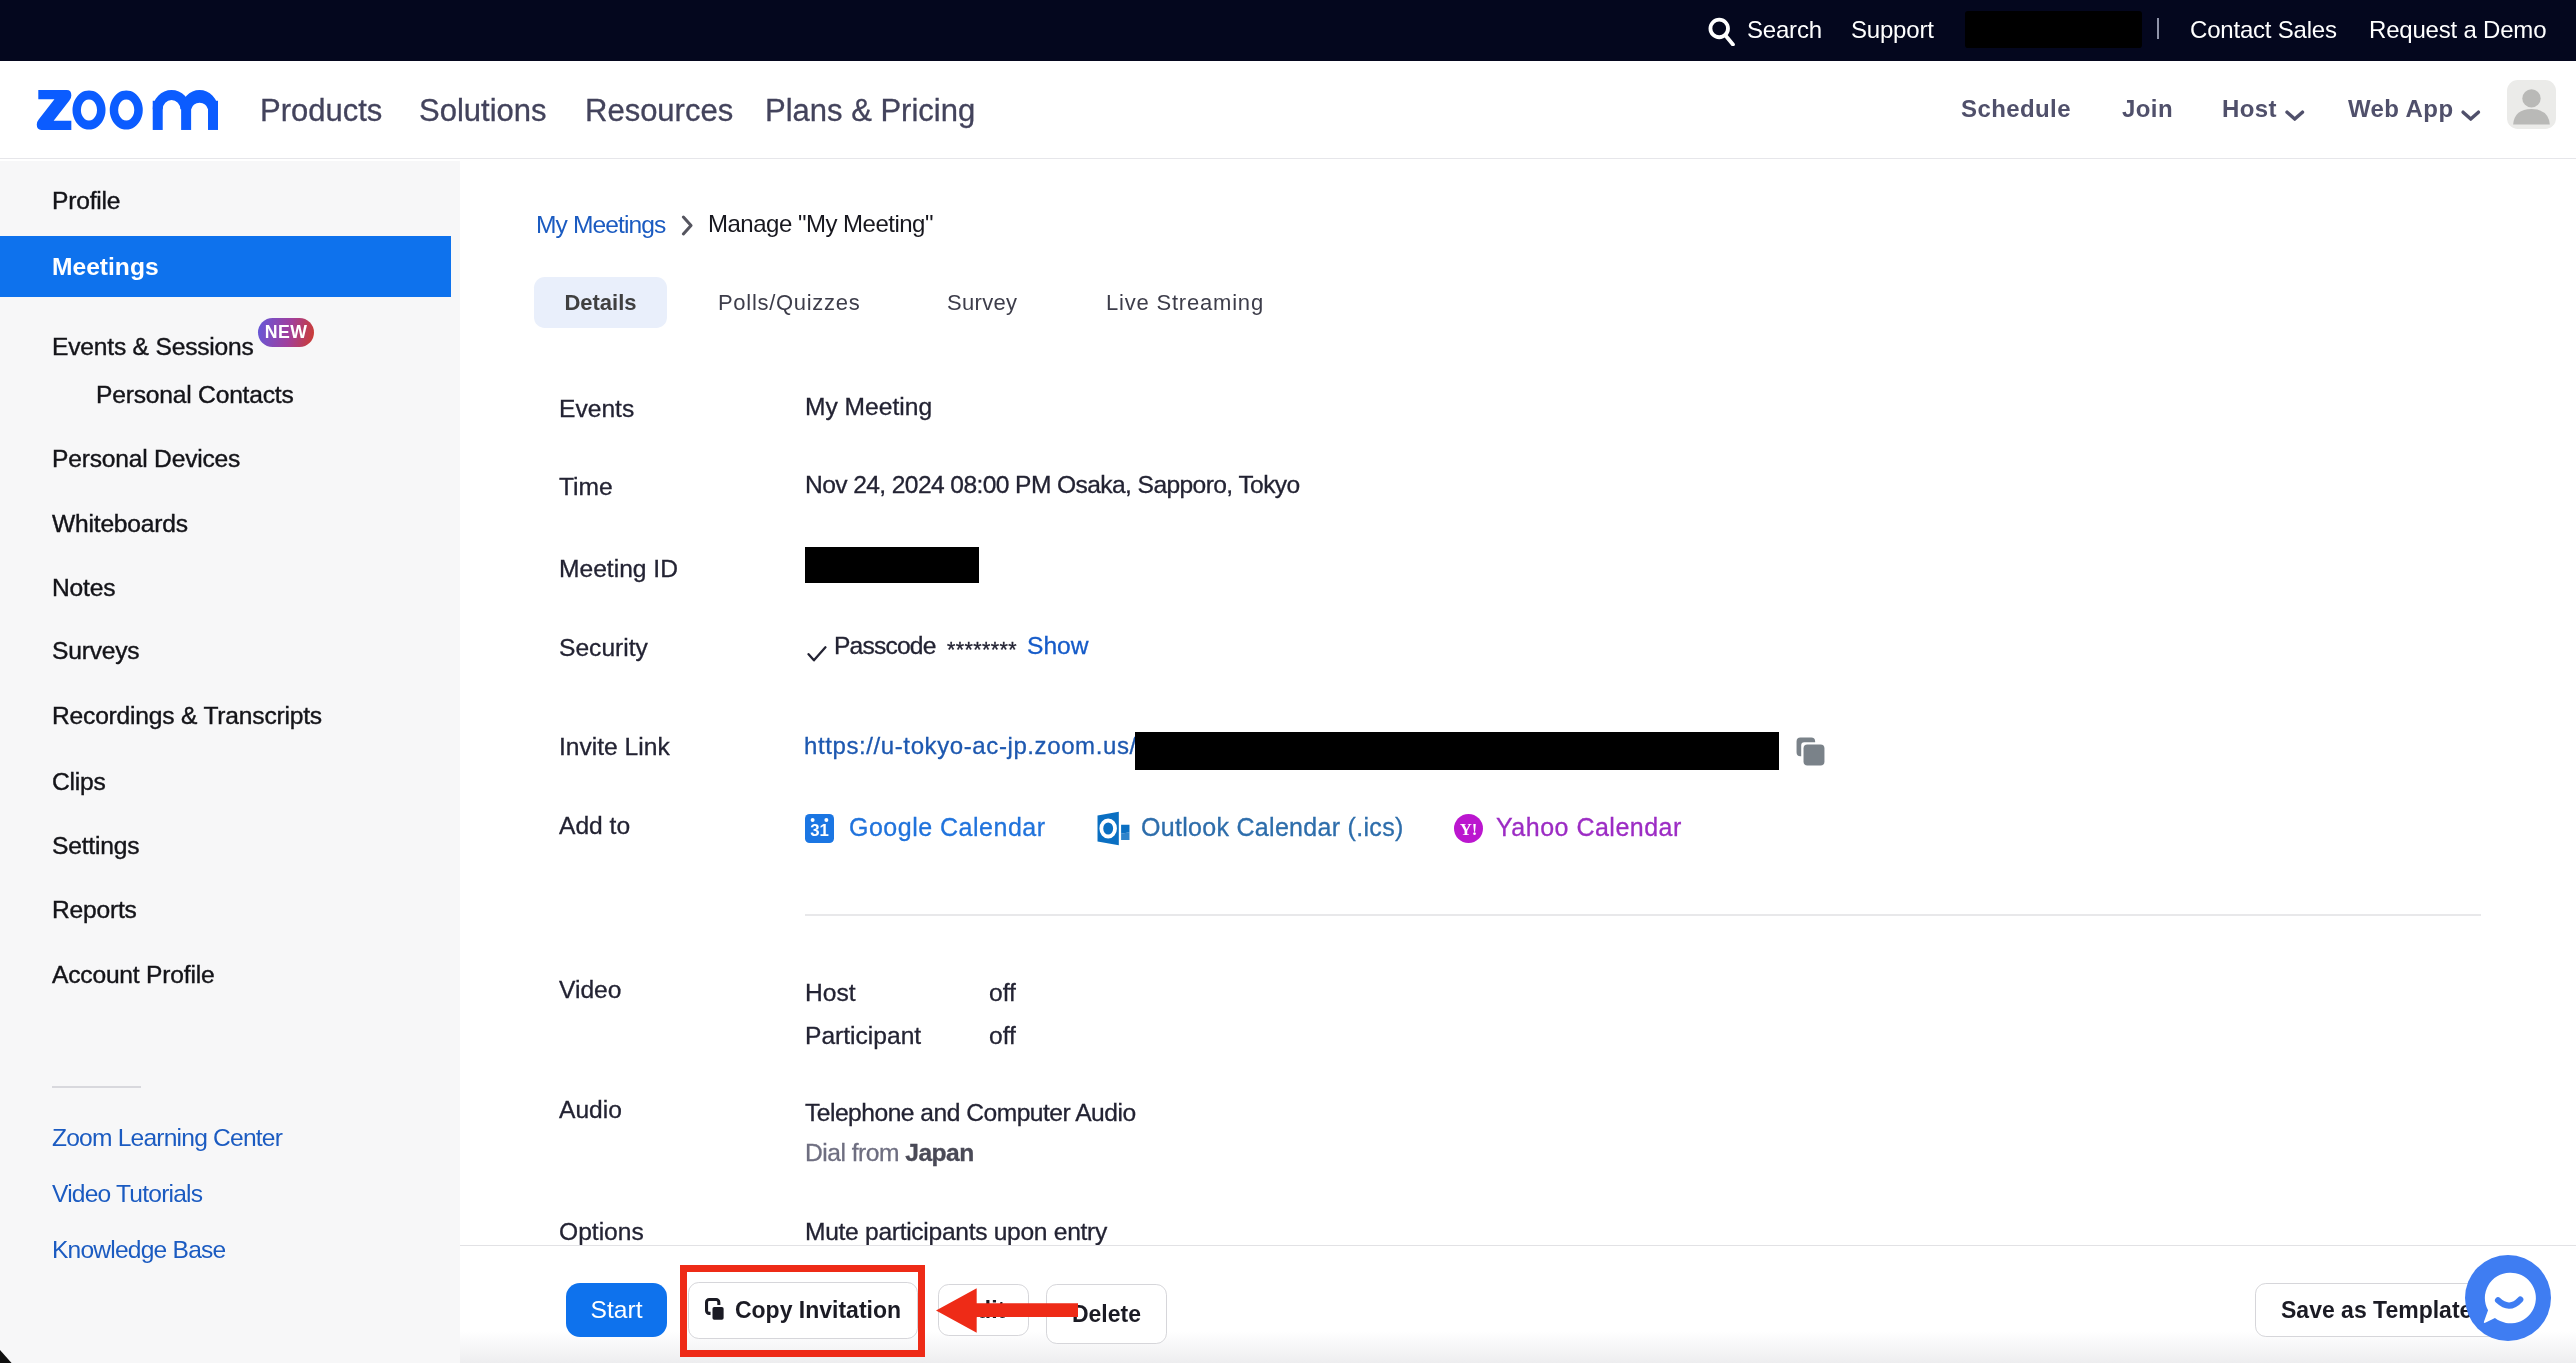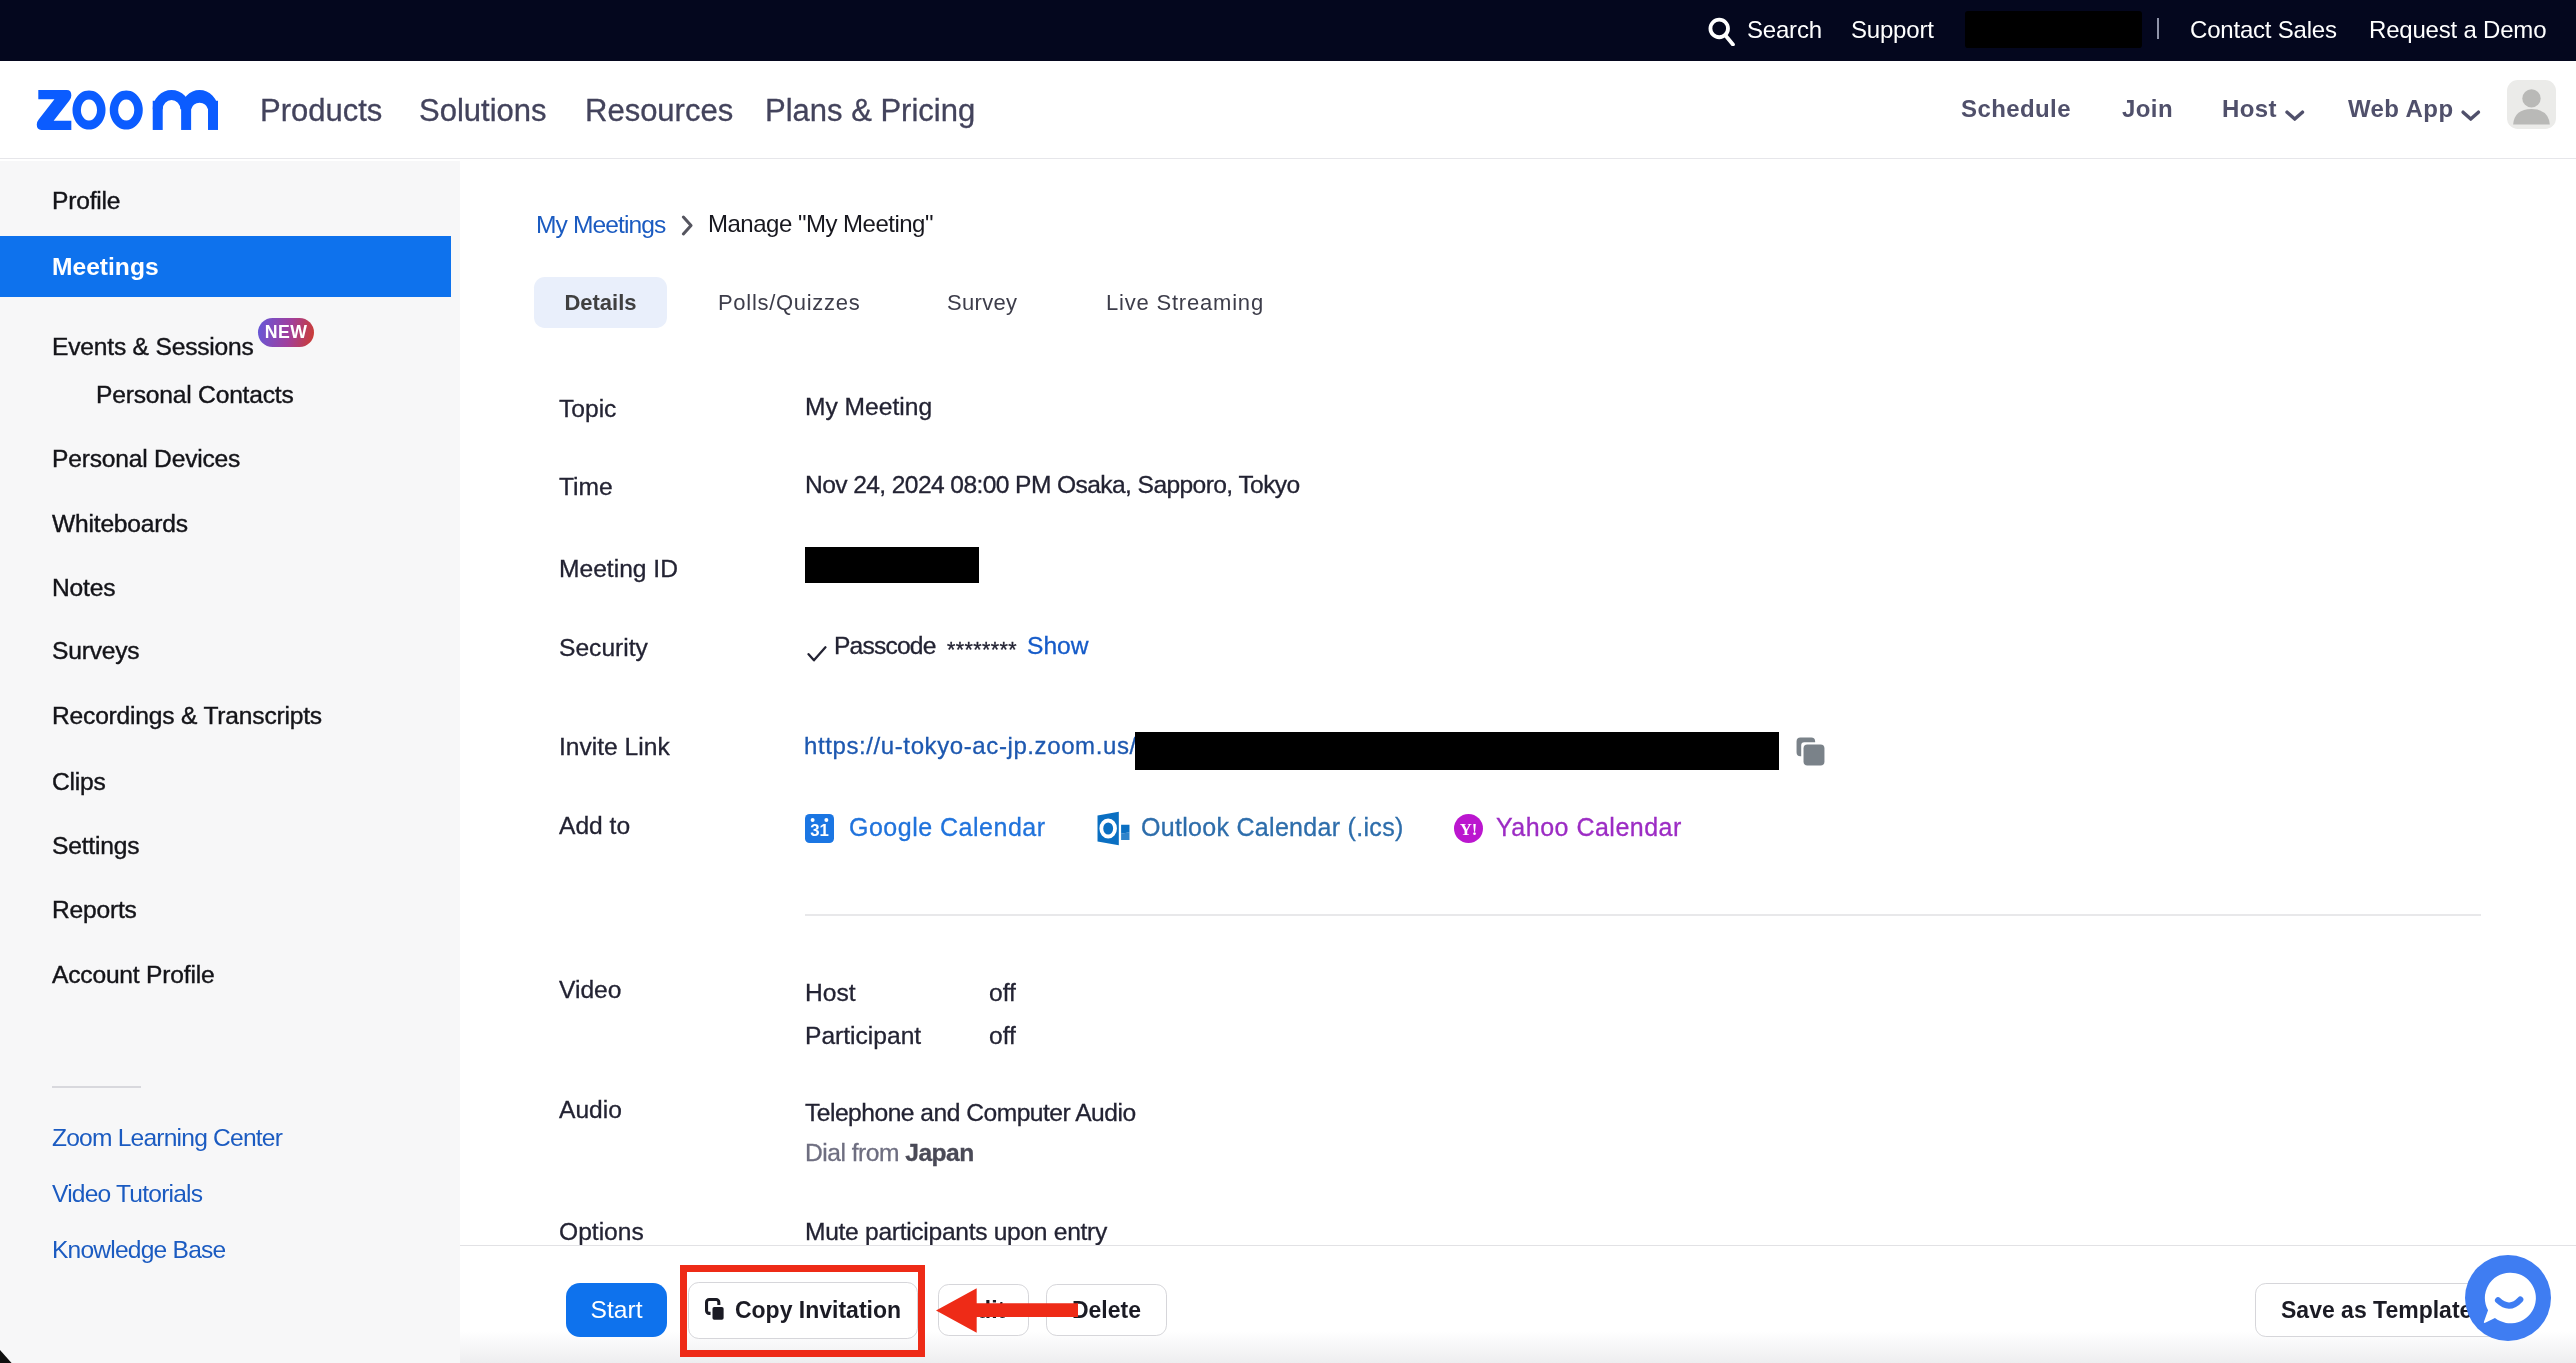--- a/index.html
+++ b/index.html
@@ -120,21 +120,21 @@
   </svg>
 <div class="crumb" style="left:708px; top:210px; color:#17171e; font-weight:400; font-size:24px; letter-spacing:-0.5px;">Manage "My Meeting"</div>
 
 <div class="tabs-pill">
     <span>Details</span>
   </div>
 <div class="tab" style="left:718px; top:290px; letter-spacing:0.7px;">Polls/Quizzes</div>
 <div class="tab" style="left:947px; top:290px; letter-spacing:0.3px;">Survey</div>
 <div class="tab" style="left:1106px; top:290px; letter-spacing:0.8px;">Live Streaming</div>
 
-<div class="lbl" style="top:395px;">Topic</div>
+<div class="lbl" style="top:395px;">Events</div>
 <div class="val" style="top:393px;">My Meeting</div>
 
 <div class="lbl" style="top:473px;">Time</div>
 <div class="val" style="top:471px; letter-spacing:-0.6px;">Nov 24, 2024 08:00 PM Osaka, Sapporo, Tokyo</div>
 
 <div class="lbl" style="top:555px;">Meeting ID</div>
 <div class="redact" style="left:805px; top:547px; width:174px; height:36px;"></div>
 
 <div class="lbl" style="top:634px;">Security</div>
 <svg class="abs" style="left:807px; top:645px;" width="20" height="18.4" viewBox="0 0 26 24">
@@ -194,21 +194,21 @@
 <div class="abs" style="left:566px; top:1283px; width:101px; height:54px; background:#0e72ed; border-radius:14px; color:#fff; font-size:24.6px; font-weight:500; display:flex; align-items:center; justify-content:center;">Start</div>
 
 <div class="btn" style="left:688px; top:1282px; width:230px; height:57px; border-radius:10.8px;">
   <svg style="margin-right:8.5px;" width="21.5" height="24.6" viewBox="0 0 28 32">
     <rect x="2" y="2" width="16" height="18" rx="3.5" fill="none" stroke="#1b1b24" stroke-width="4"></rect>
     <rect x="8.5" y="10.5" width="17" height="19" rx="3.5" fill="#1b1b24" stroke="#fff" stroke-width="2.5"></rect>
   </svg>
   Copy Invitation
 </div>
 <div class="btn" style="left:938px; top:1284px; width:91px; height:52px; border-radius:10.8px;">Edit</div>
-<div class="btn" style="left:1046px; top:1284px; width:121px; height:52px; border-radius:10.8px;">Delete</div>
+<div class="btn" style="left:1046px; top:1284px; width:121px; height:60px; border-radius:10.8px;">Delete</div>
 <div class="btn" style="left:2255px; top:1283px; width:274px; height:54px; border-radius:10.8px; justify-content:flex-start; padding-left:25px;">Save as Template</div>
 
 <div class="abs" style="left:680px; top:1265px; width:245px; height:92px; border:7px solid #ee2b17;"></div>
 
 <svg class="abs" style="left:936px; top:1288px;" width="142" height="45" viewBox="0 0 185 58">
   <polygon points="0,29 53,0 53,19.5 185,19.5 185,37.5 53,37.5 53,58" fill="#ee2b17"></polygon>
 </svg>
 
 <div class="abs" style="left:2465px; top:1255px; width:86px; height:86px; border-radius:50%; background:#3f7df2;">
   <svg width="86" height="86" viewBox="0 0 112 112">

